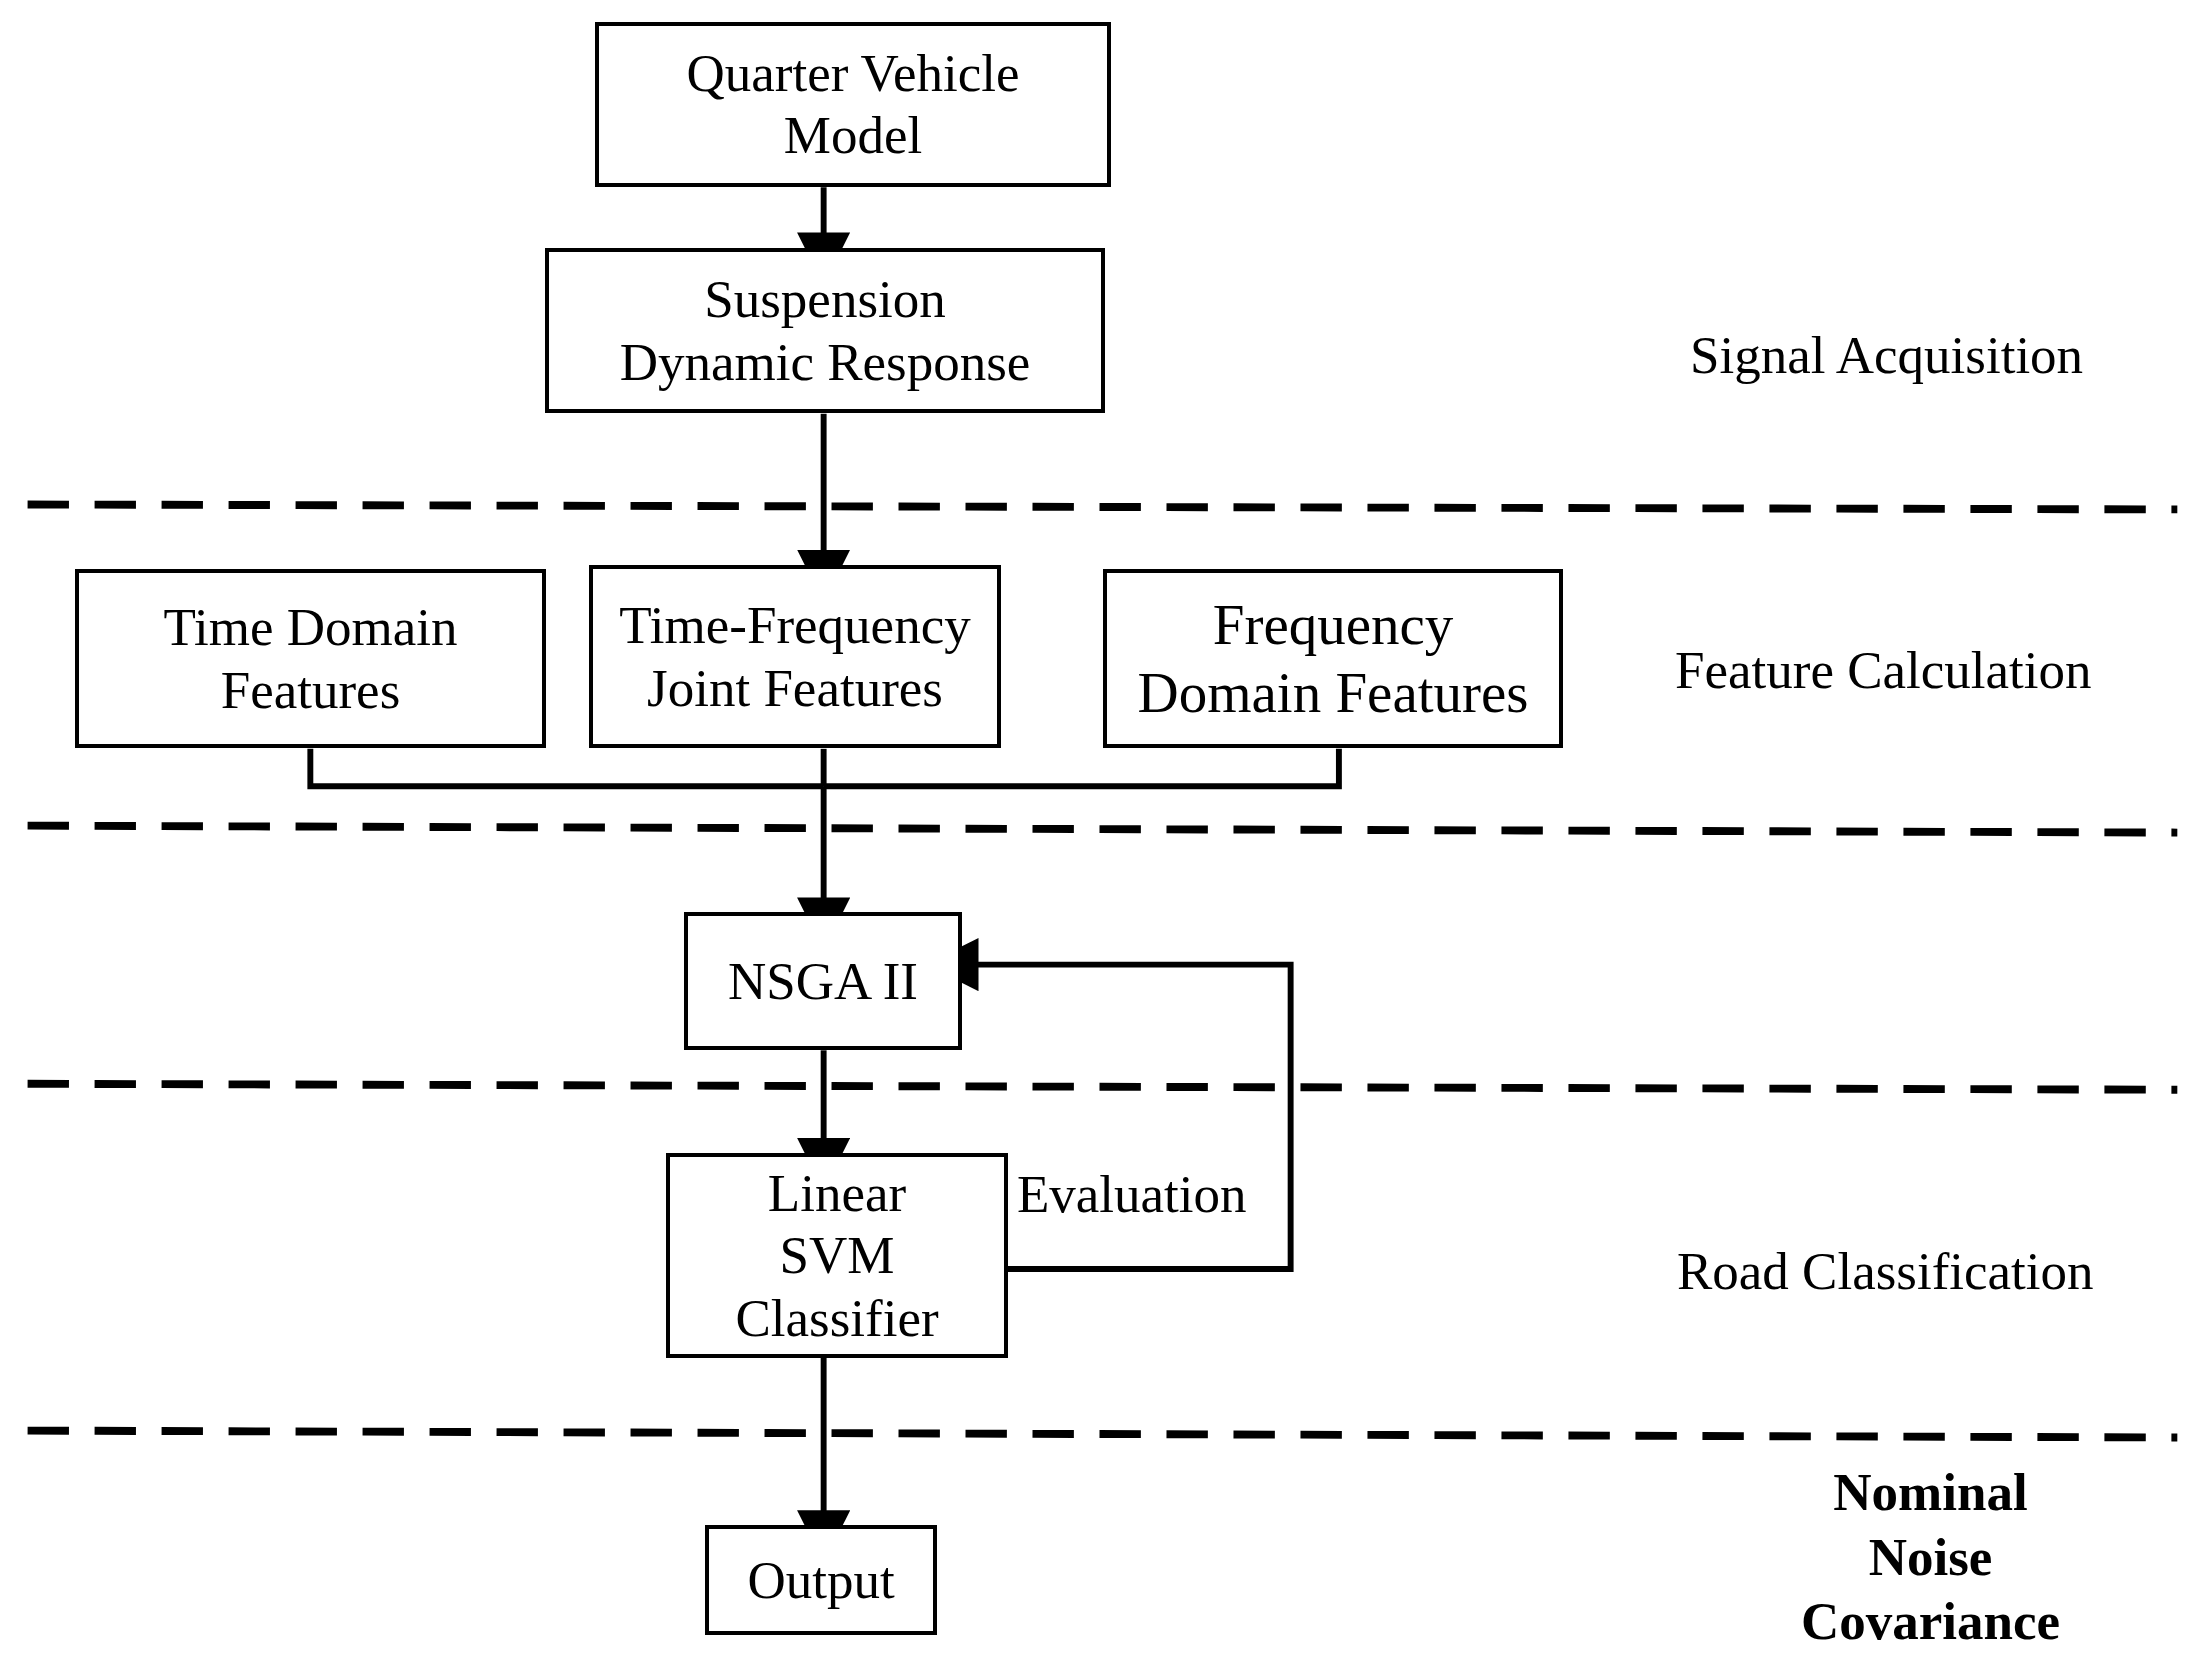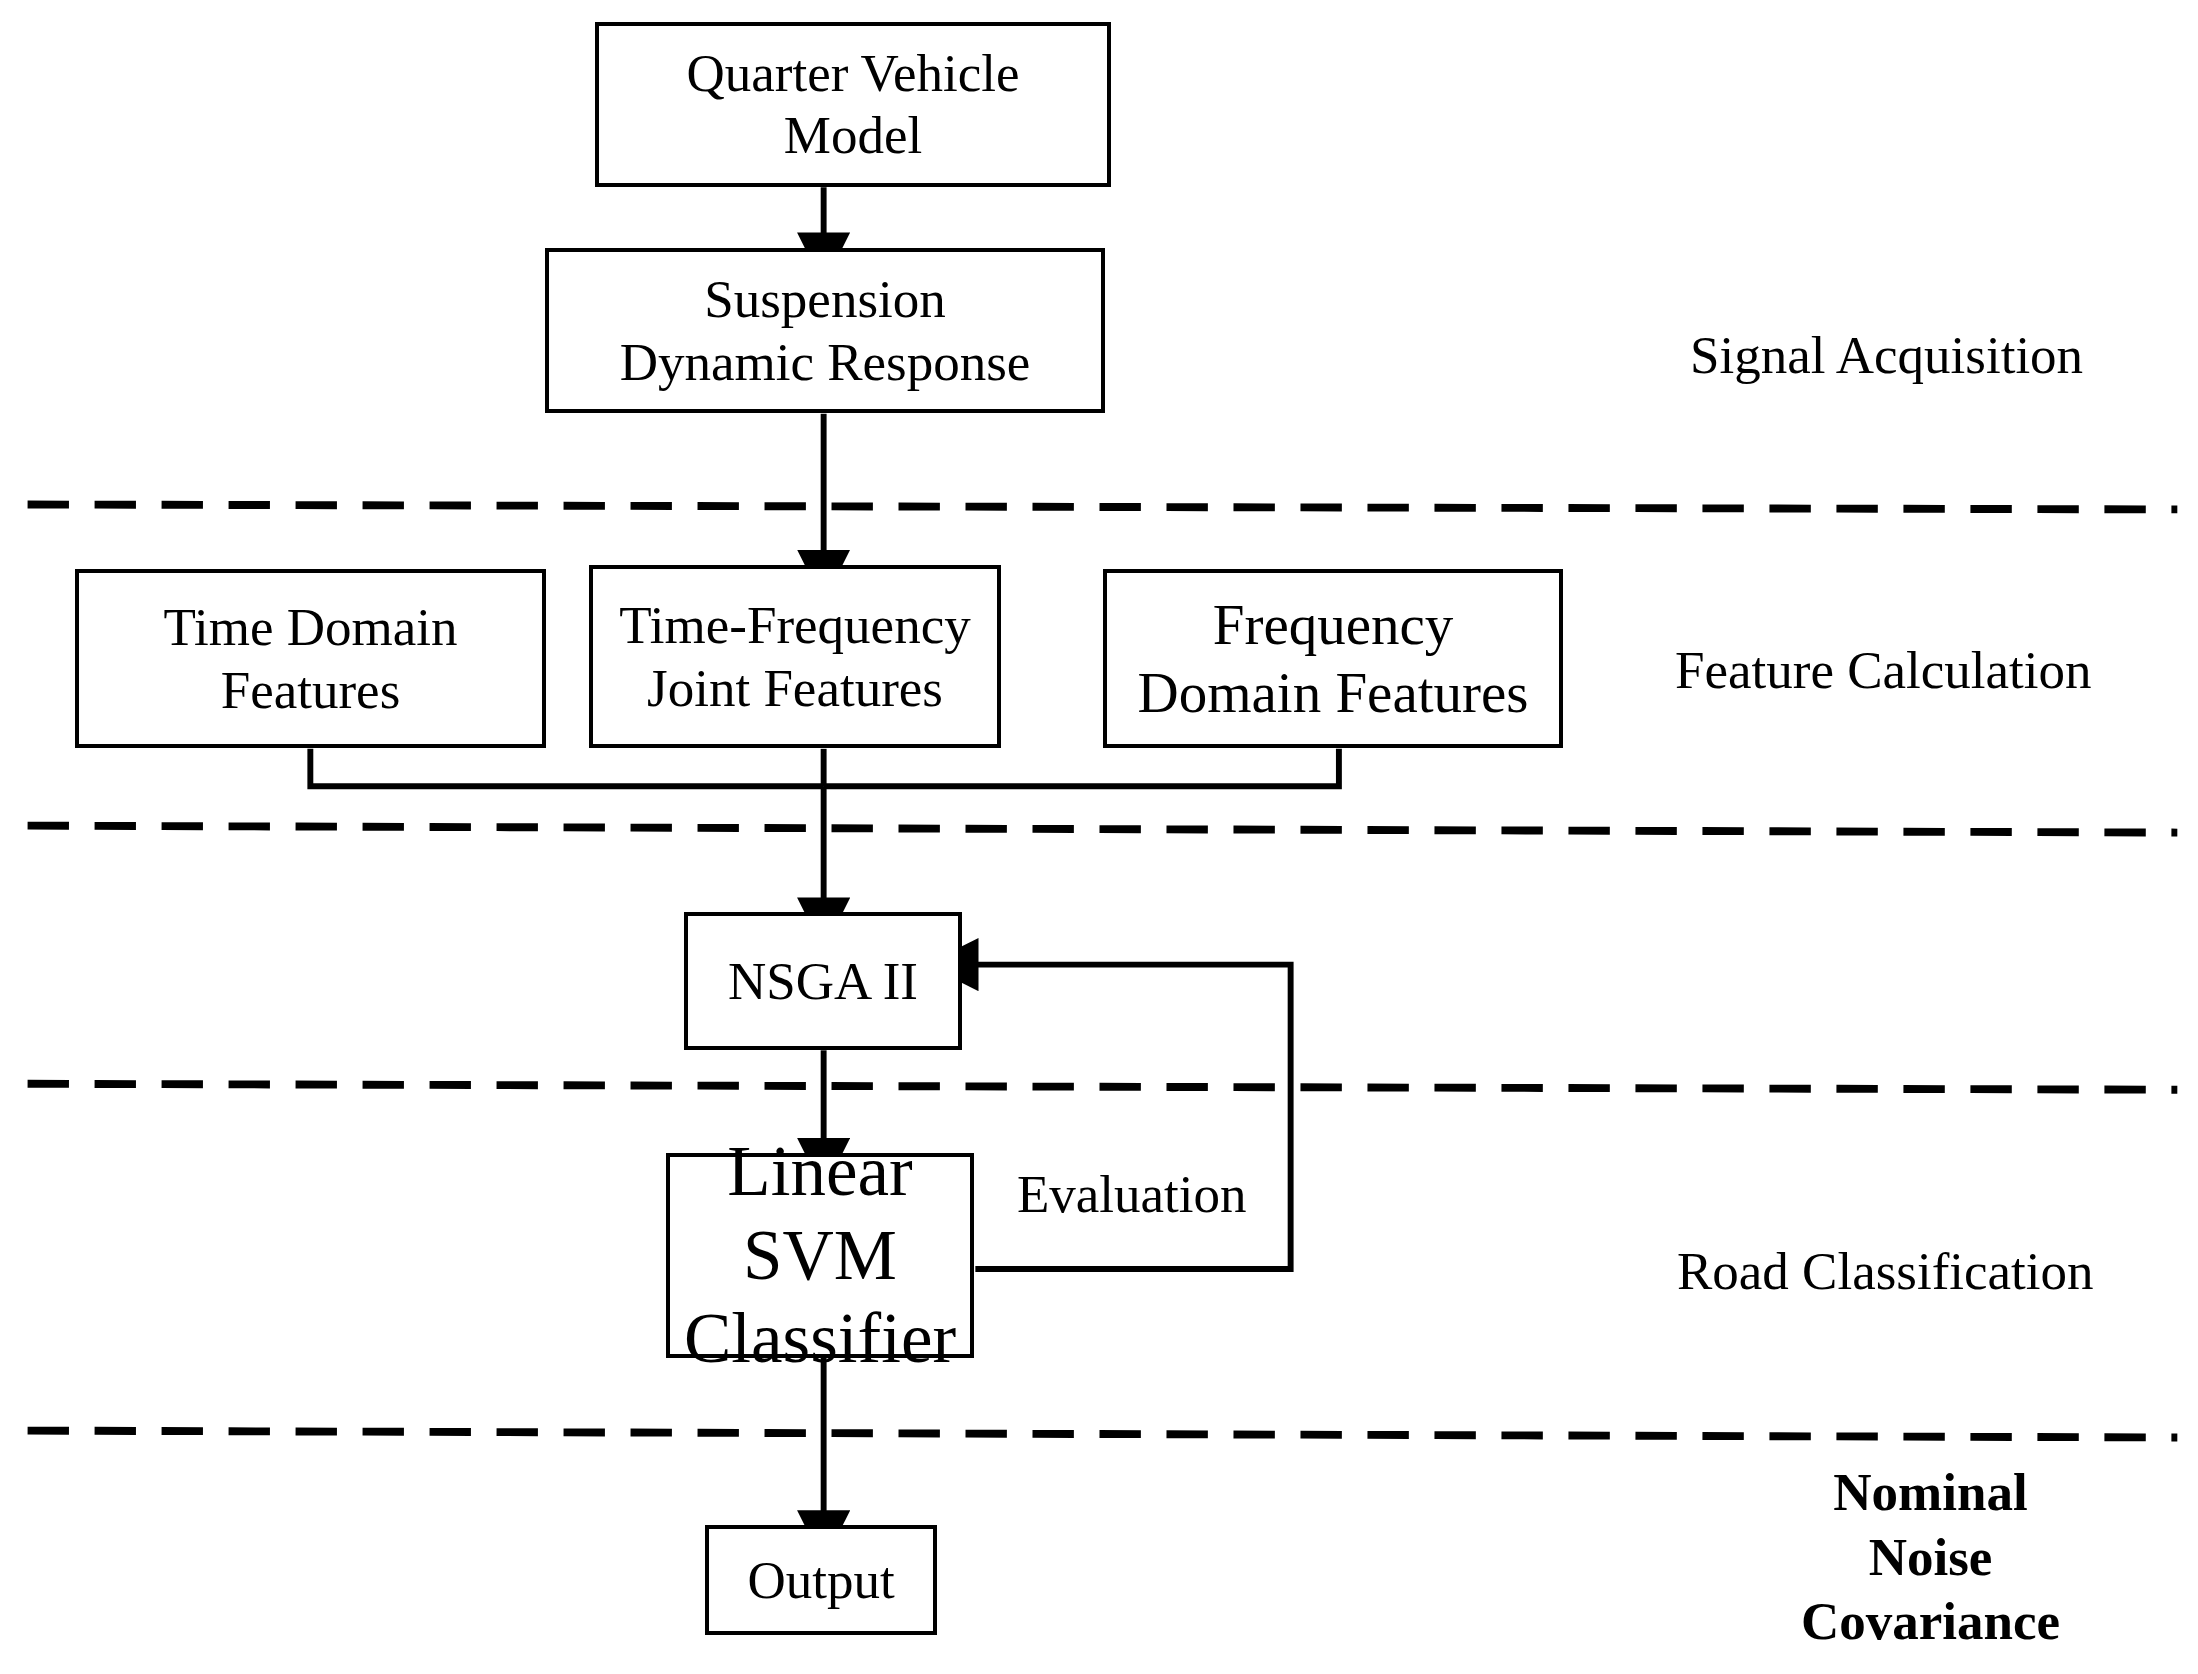--- a/index.html
+++ b/index.html
@@ -57,21 +57,21 @@
     z-index: 5;
   }
 
   
   #node-quarter-vehicle { left: 595px; top: 21.7px;  width: 516px; height: 165px; font-size: 53px; }
   #node-suspension      { left: 545px; top: 248px; width: 560px; height: 165px; font-size: 53px; }
   #node-time-domain     { left: 75px;  top: 569px; width: 471px; height: 179px; font-size: 53px; }
   #node-time-freq       { left: 589px; top: 565px; width: 412px; height: 183px; font-size: 53px; }
   #node-freq-domain     { left: 1103px;top: 569px; width: 460px; height: 179px; font-size: 57px; }
   #node-nsga            { left: 684px; top: 912px; width: 278px; height: 138px; font-size: 53px; }
-  #node-svm             { left: 666px; top: 1153px;width: 308px; height: 205px; font-size: 71px; }
+  #node-svm             { left: 666px; top: 1153px;width: 342px; height: 205px; font-size: 53px; }
   #node-output          { left: 705px; top: 1525px;width: 232px; height: 110px; font-size: 53px; }
 
   
   #label-signal-acquisition { left: 1690px; top: 323px;  font-size: 53px; }
   #label-feature-calculation{ left: 1675px; top: 638px;  font-size: 53px; }
   #label-feature-selection  { left: 1696px; top: 934px;  font-size: 53px; }
   #label-road-classification{ left: 1677px; top: 1239px; font-size: 53px; }
   #label-nominal-noise      { left: 1801px; top: 1460px; font-size: 53px; font-weight: bold; }
 
   

